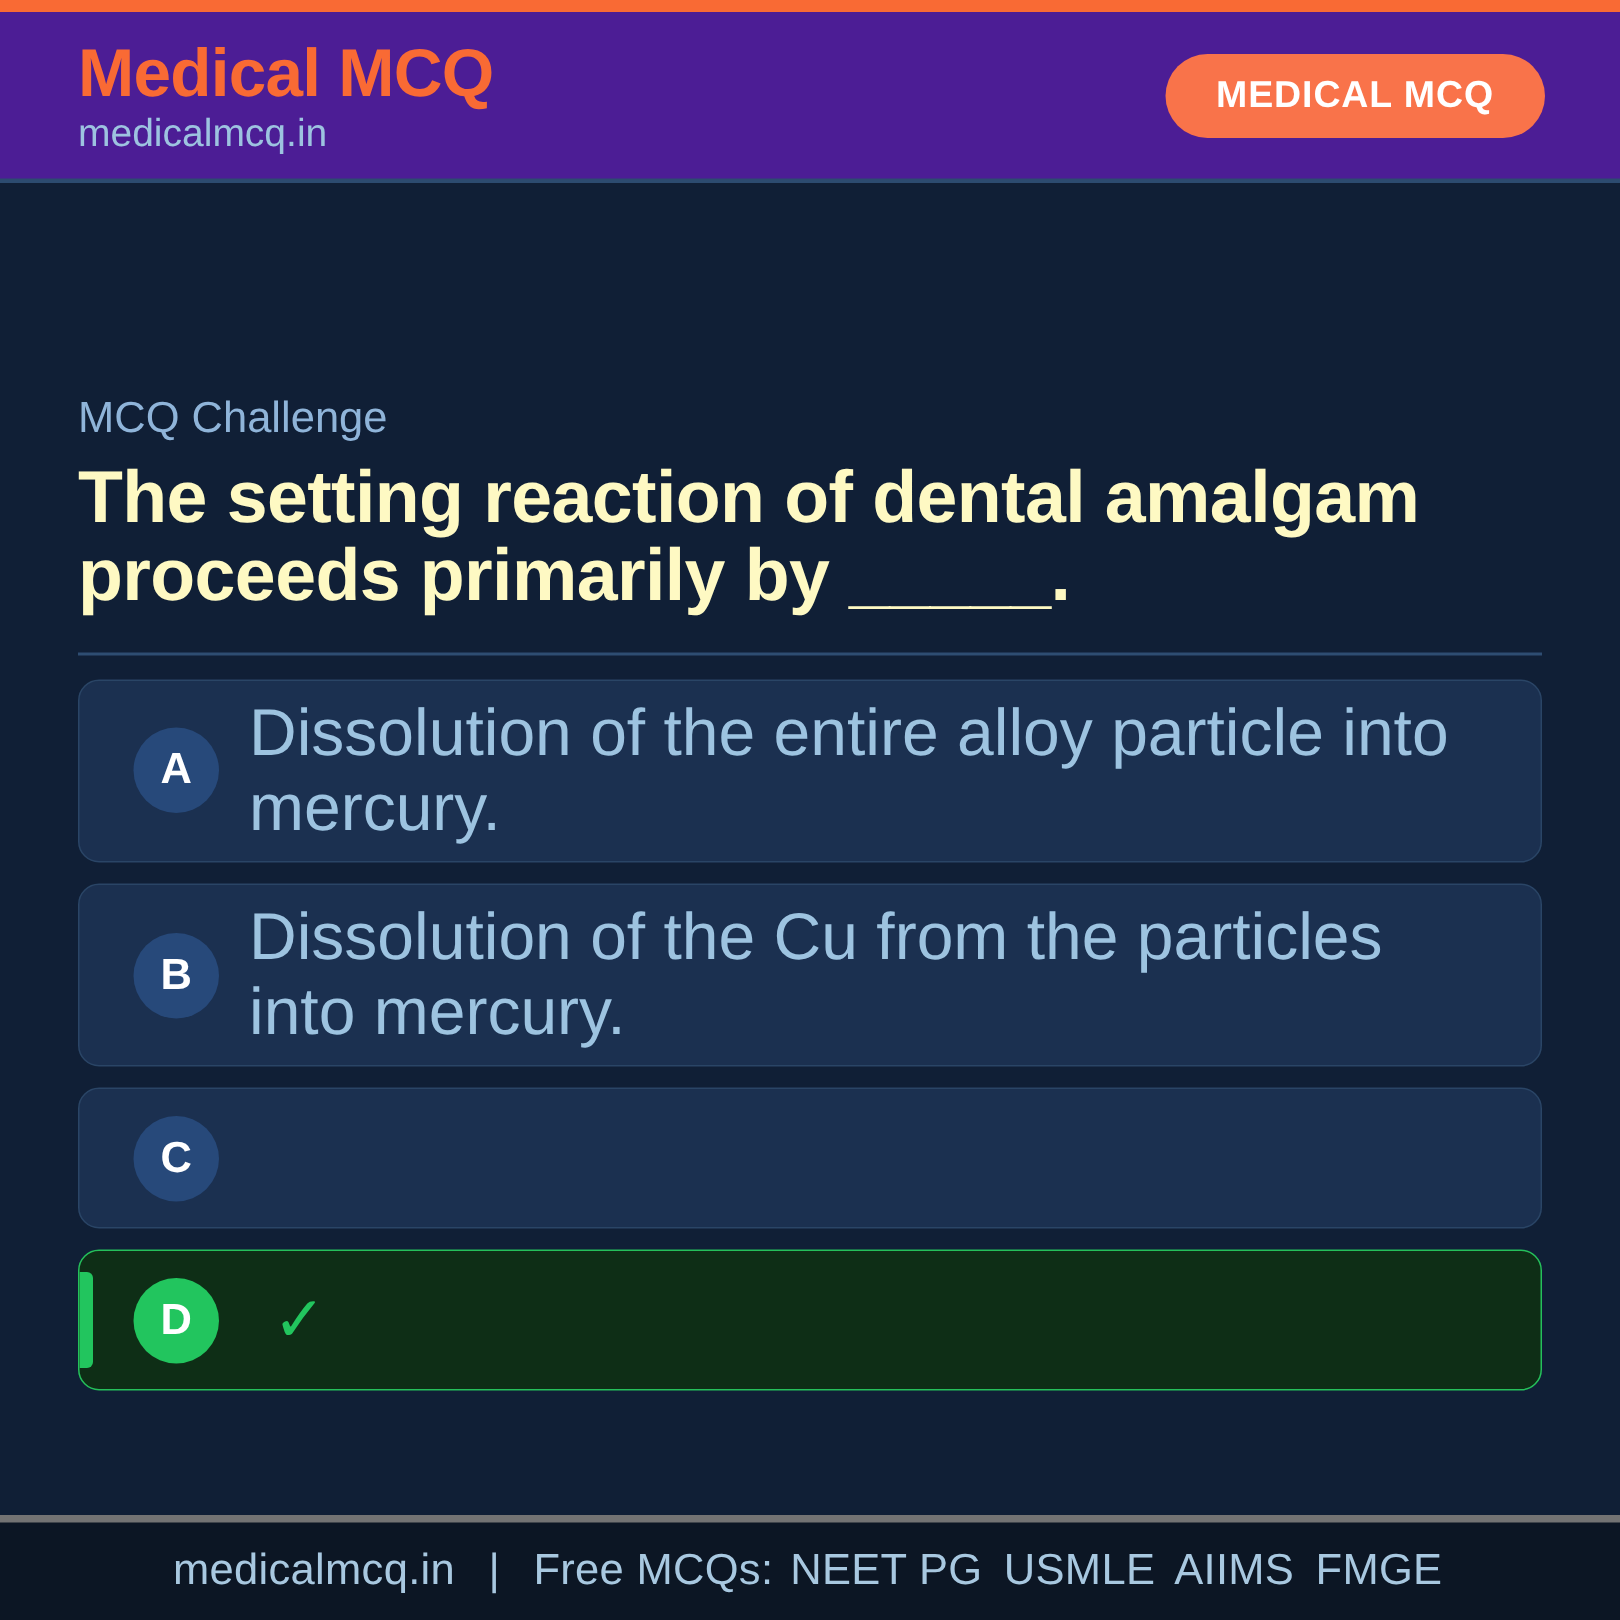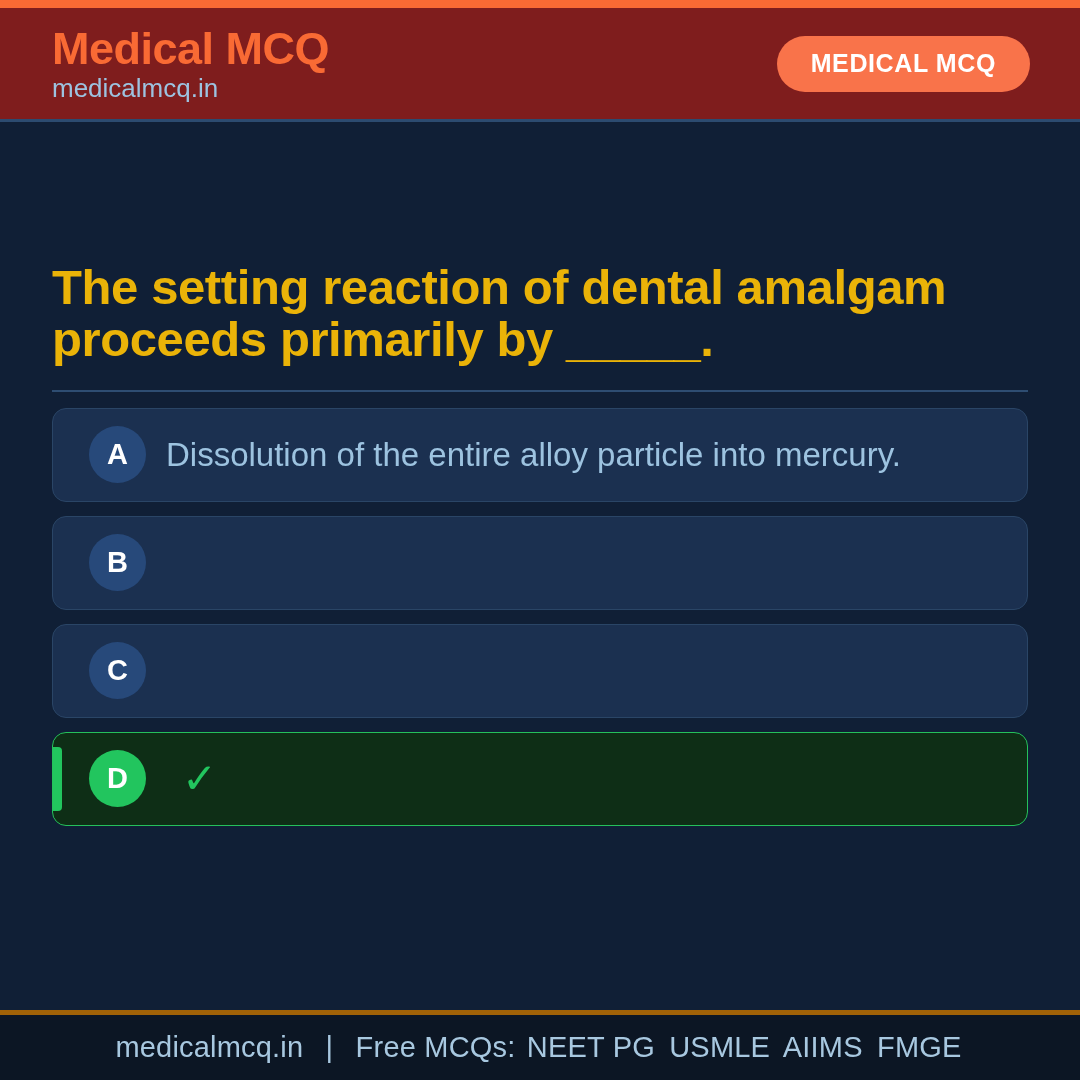--- a/index.html
+++ b/index.html
@@ -30,21 +30,21 @@
     height: 8px;
     width: 100%;
     background: #F96A34;
     flex: 0 0 auto;
   }
 
   
   .header {
     flex: 0 0 auto;
     height: 114px;
-    background: #7f1d1d;
+    background: #4c1d95;
     border-bottom: 3px solid #2C4straight;
     border-bottom: 3px solid #2C4B70;
     display: flex;
     align-items: center;
     justify-content: space-between;
     padding: 0 50px 0 52px;
   }
 
   .brand-block {
     display: flex;
@@ -97,21 +97,21 @@
     font-size: 29px;
     color: #8FB4D9;
     font-weight: normal;
     line-height: 1.2;
     margin-bottom: 10px;
   }
 
   .question-text {
     font-size: 49px;
     font-weight: bold;
-    color: #eab308;
+    color: #fef9c3;
     line-height: 1.06;
     letter-spacing: -0.4px;
     word-break: break-word;
   }
 
   .divider {
     height: 2px;
     background: #2E4D72;
     margin-top: 24px;
     margin-bottom: 16px;
@@ -167,21 +167,21 @@
     margin-left: 14px;
   }
 
   .option.correct .option-letter {
     background: #22C55E;
     color: #FFFFFF;
   }
 
   .option-text {
     flex: 1 1 auto;
-    font-size: 33px;
+    font-size: 44px;
     line-height: 1.14;
     color: #9DC3E0;
     font-weight: normal;
   }
 
   .option.correct .option-text {
     color: #FFFFFF;
   }
 
   .check-icon {
@@ -191,21 +191,21 @@
     line-height: 1;
     margin-left: 16px;
     font-weight: normal;
   }
 
   
   .footer {
     flex: 0 0 auto;
     height: 70px;
     background: #0C1624;
-    border-top: 5px solid #a16207;
+    border-top: 5px solid #737373;
     display: flex;
     align-items: center;
     justify-content: center;
   }
 
   .footer-text {
     font-size: 29px;
     color: #A8C8E0;
     letter-spacing: 0.2px;
     white-space: nowrap;
@@ -229,32 +229,34 @@
     <div class="brand-block">
       <div class="brand-title">Medical MCQ</div>
       <div class="brand-domain">medicalmcq.in</div>
     </div>
     <div class="header-badge">MEDICAL MCQ</div>
   </div>
 
   <div class="main">
 
     <div class="question-block">
+      <div class="eyebrow">MCQ Challenge</div>
       <div class="question-text">The setting reaction of dental amalgam proceeds primarily by _____.</div>
     </div>
 
     <div class="divider"></div>
 
     <div class="options" id="options-list">
         <div class="option">
           <div class="option-letter">A</div>
           <div class="option-text">Dissolution of the entire alloy particle into mercury.</div>
         </div>
         <div class="option">
           <div class="option-letter">B</div>
+          <div class="option-text">Dissolution of the Cu from the particles into mercury.</div>
         </div>
         <div class="option">
           <div class="option-letter">C</div>
         </div>
         <div class="option correct">
           <div class="accent-bar"></div>
           <div class="option-letter">D</div>
           <div class="check-icon">✓</div>
         </div>
       </div>

